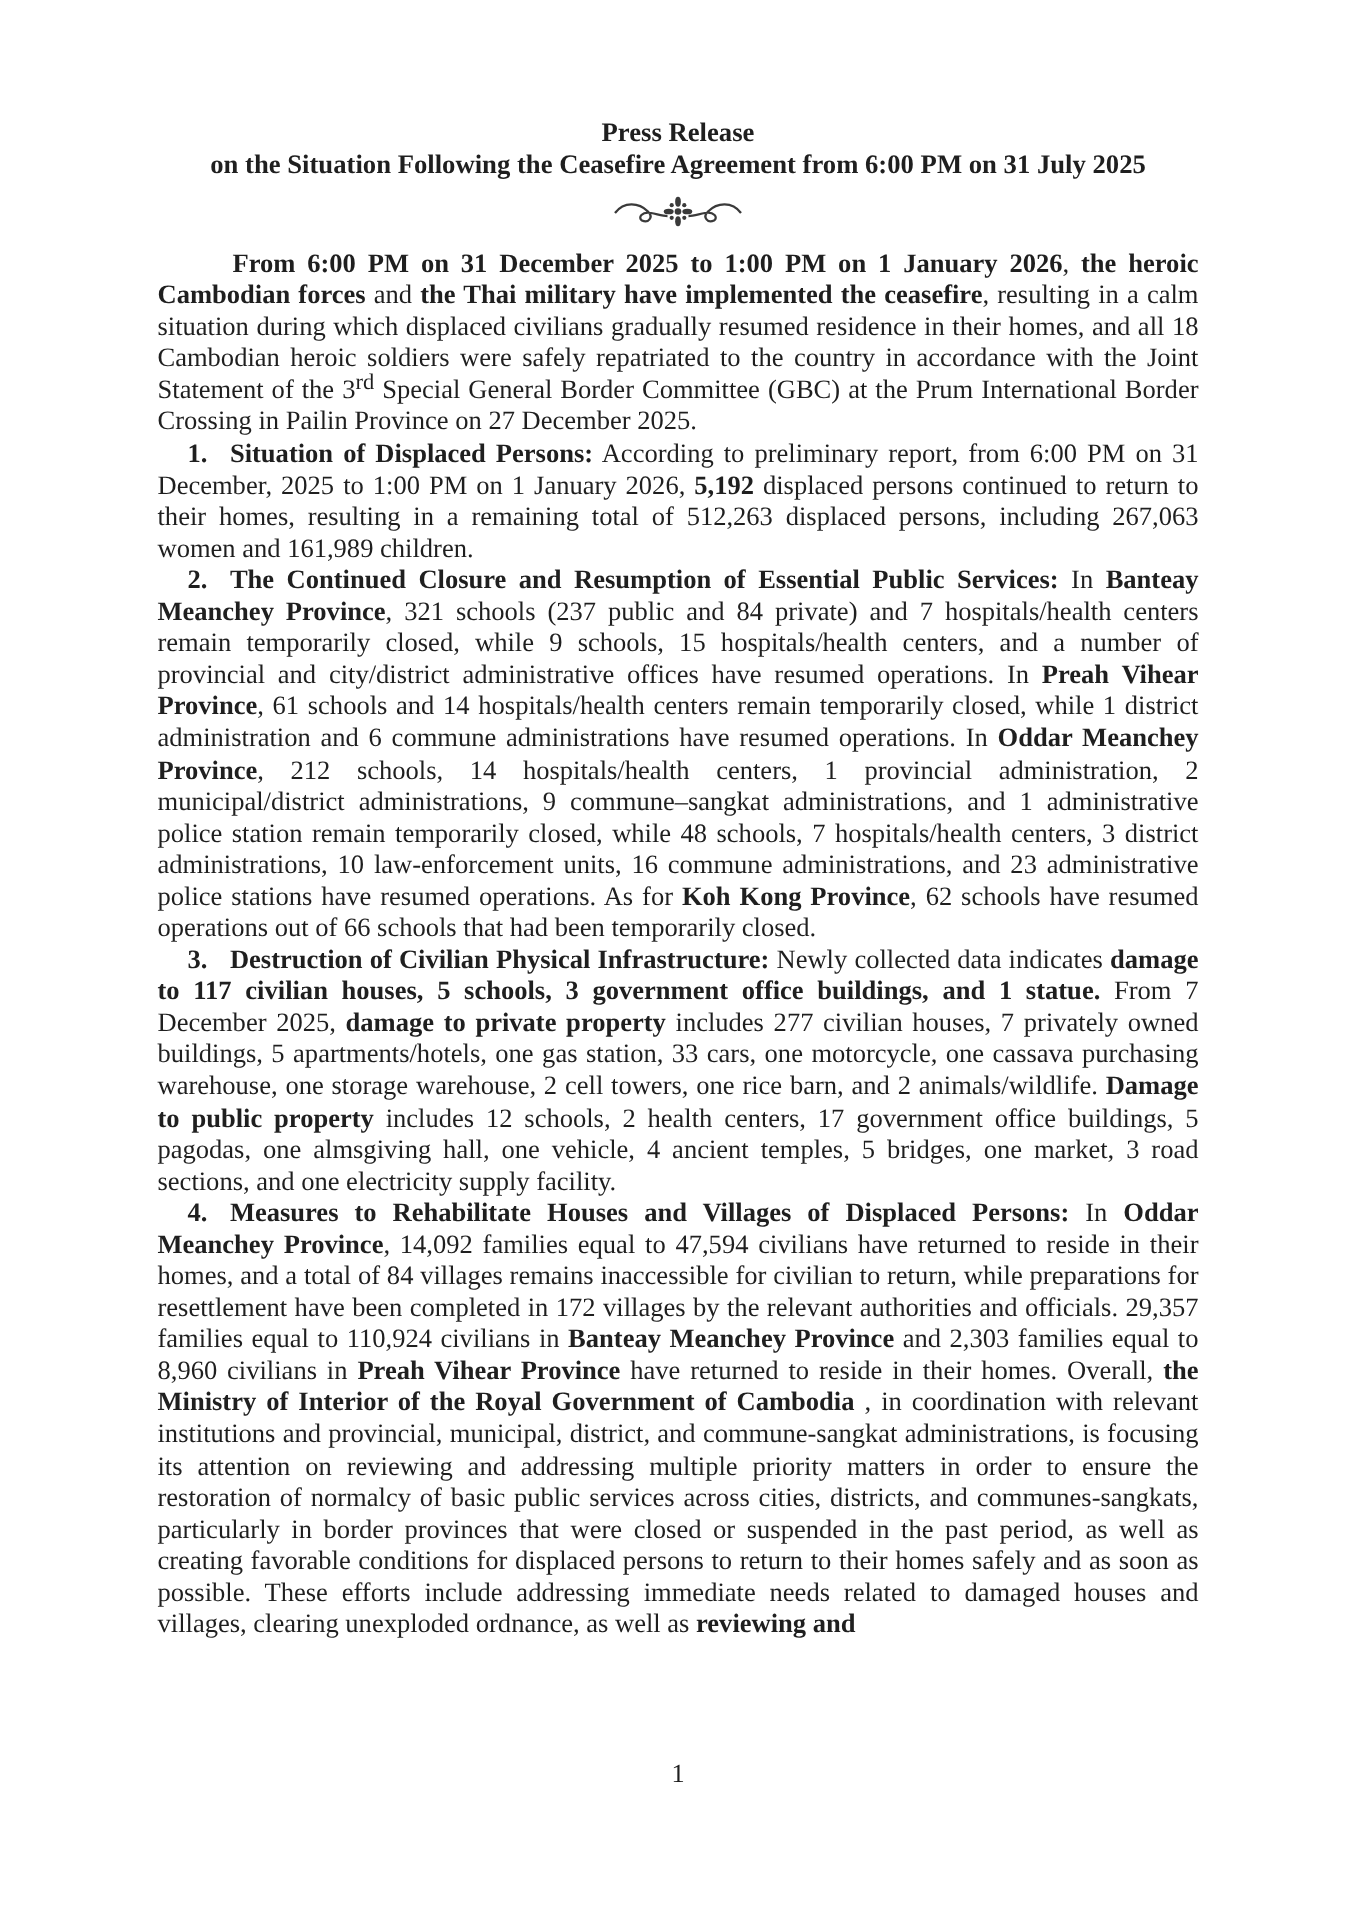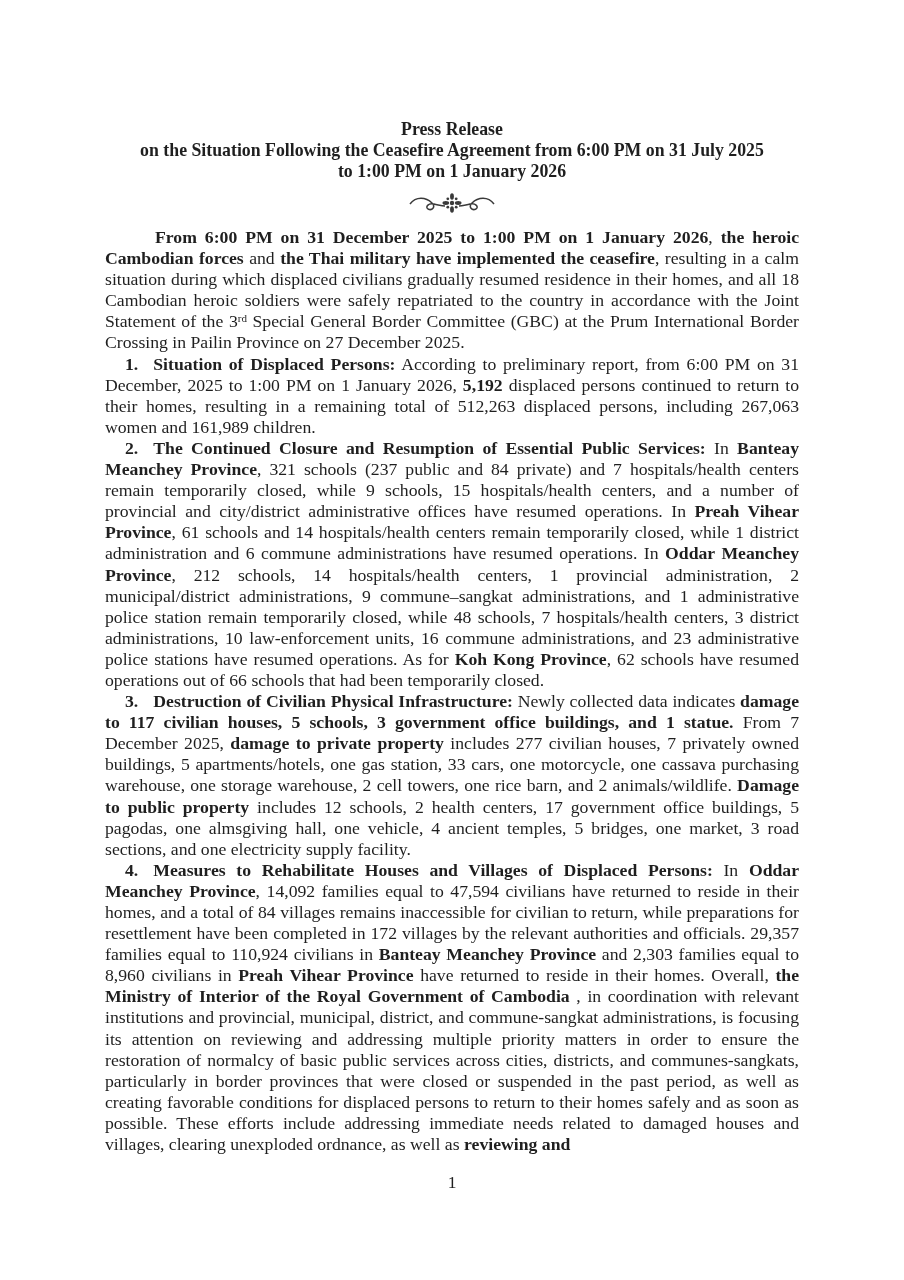--- a/index.html
+++ b/index.html
@@ -8,21 +8,21 @@
     background: #ffffff;
     position: relative;
     overflow: hidden;
     font-family: "Liberation Serif", "DejaVu Serif", serif;
     color: #1f1f1f;
     margin: 0 auto;
   }
   .content {
     position: absolute;
     left: 105px; width: 694px; top: 0;
-    padding-top: 119px;
+    padding-top: 78px;
   }
   .title-block {
     font-weight: bold;
     text-align: center;
     font-size: 17.8px;
     line-height: 21px;
   }
   .ornament {
     text-align: center;
     margin-top: 9px;
@@ -33,21 +33,21 @@
     margin: 0;
     font-size: 17.7px;
     line-height: 21.1px;
     text-align: justify;
   }
   .p-intro { text-indent: 50px; }
   .p-num   { text-indent: 20px; }
   .b { font-weight: bold; }
   .num-gap { display: inline-block; width: 15px; }
   .body-text sup {
-    font-size: 11px;
+    font-size: 15px;
     line-height: 0;
     vertical-align: baseline;
     position: relative;
     top: -0.45em;
   }
   .page-number {
     position: absolute;
     left: 0; right: 0; top: 1172px;
     text-align: center;
     font-size: 17.5px;
@@ -55,21 +55,20 @@
 </style>
 </head>
 <body>
 
 <div class="page">
   <div class="content">
 
     <div class="title-block">
       <div>Press Release</div>
       <div>on the Situation Following the Ceasefire Agreement from 6:00 PM on 31 July 2025</div>
-      <div>to 1:00 PM on 1 January 2026</div>
     </div>
 
     <div class="ornament">
       <svg width="88" height="24" viewBox="0 0 88 24" aria-hidden="true">
         <g fill="none" stroke="#3a3a3a" stroke-width="1.5">
           <path d="M2 13 C8 5, 18 6, 24 12 C28 16, 24 20, 20 18 C17 16, 20 12, 26 13 C31 14, 34 15, 37 15"></path>
           <path d="M86 13 C80 5, 70 6, 64 12 C60 16, 64 20, 68 18 C71 16, 68 12, 62 13 C57 14, 54 15, 51 15"></path>
         </g>
         <g fill="#3a3a3a">
           <circle cx="44" cy="12" r="2.2"></circle>

